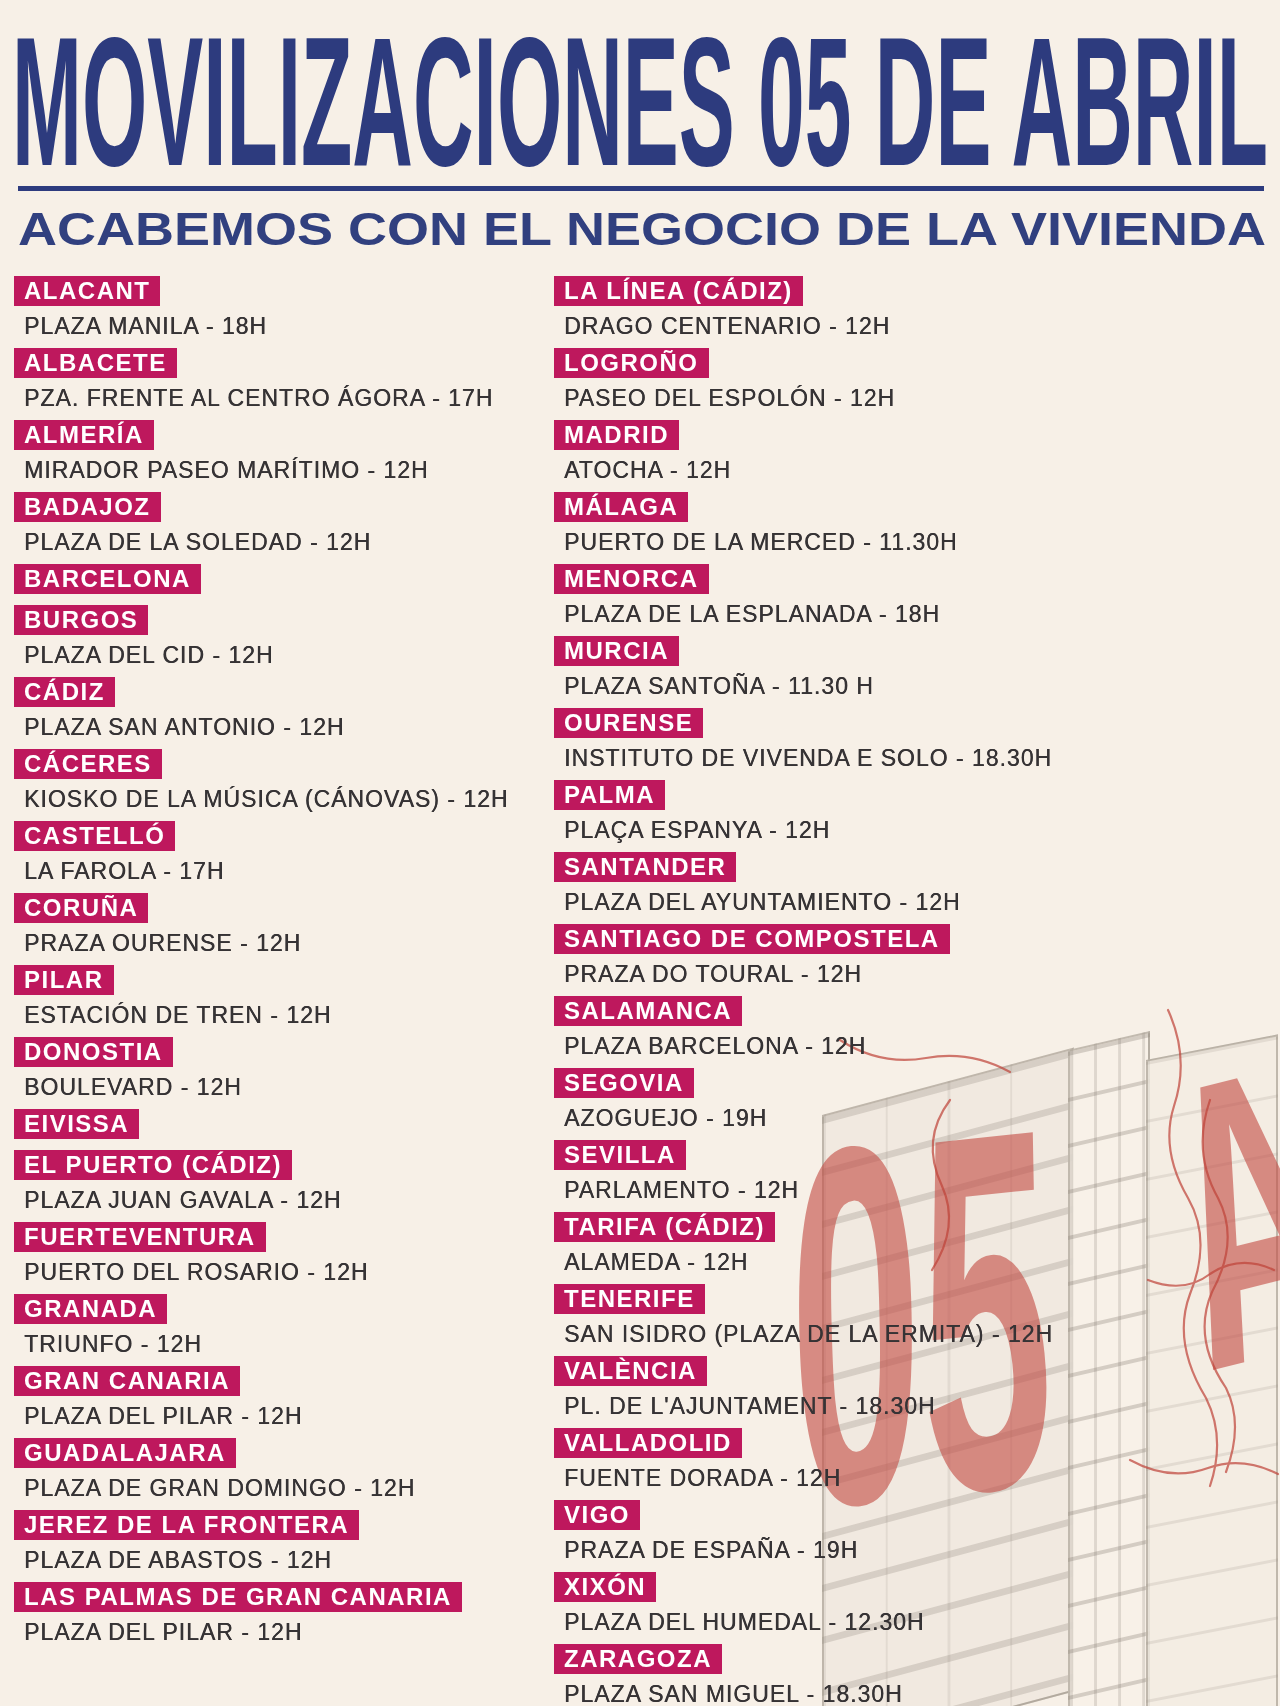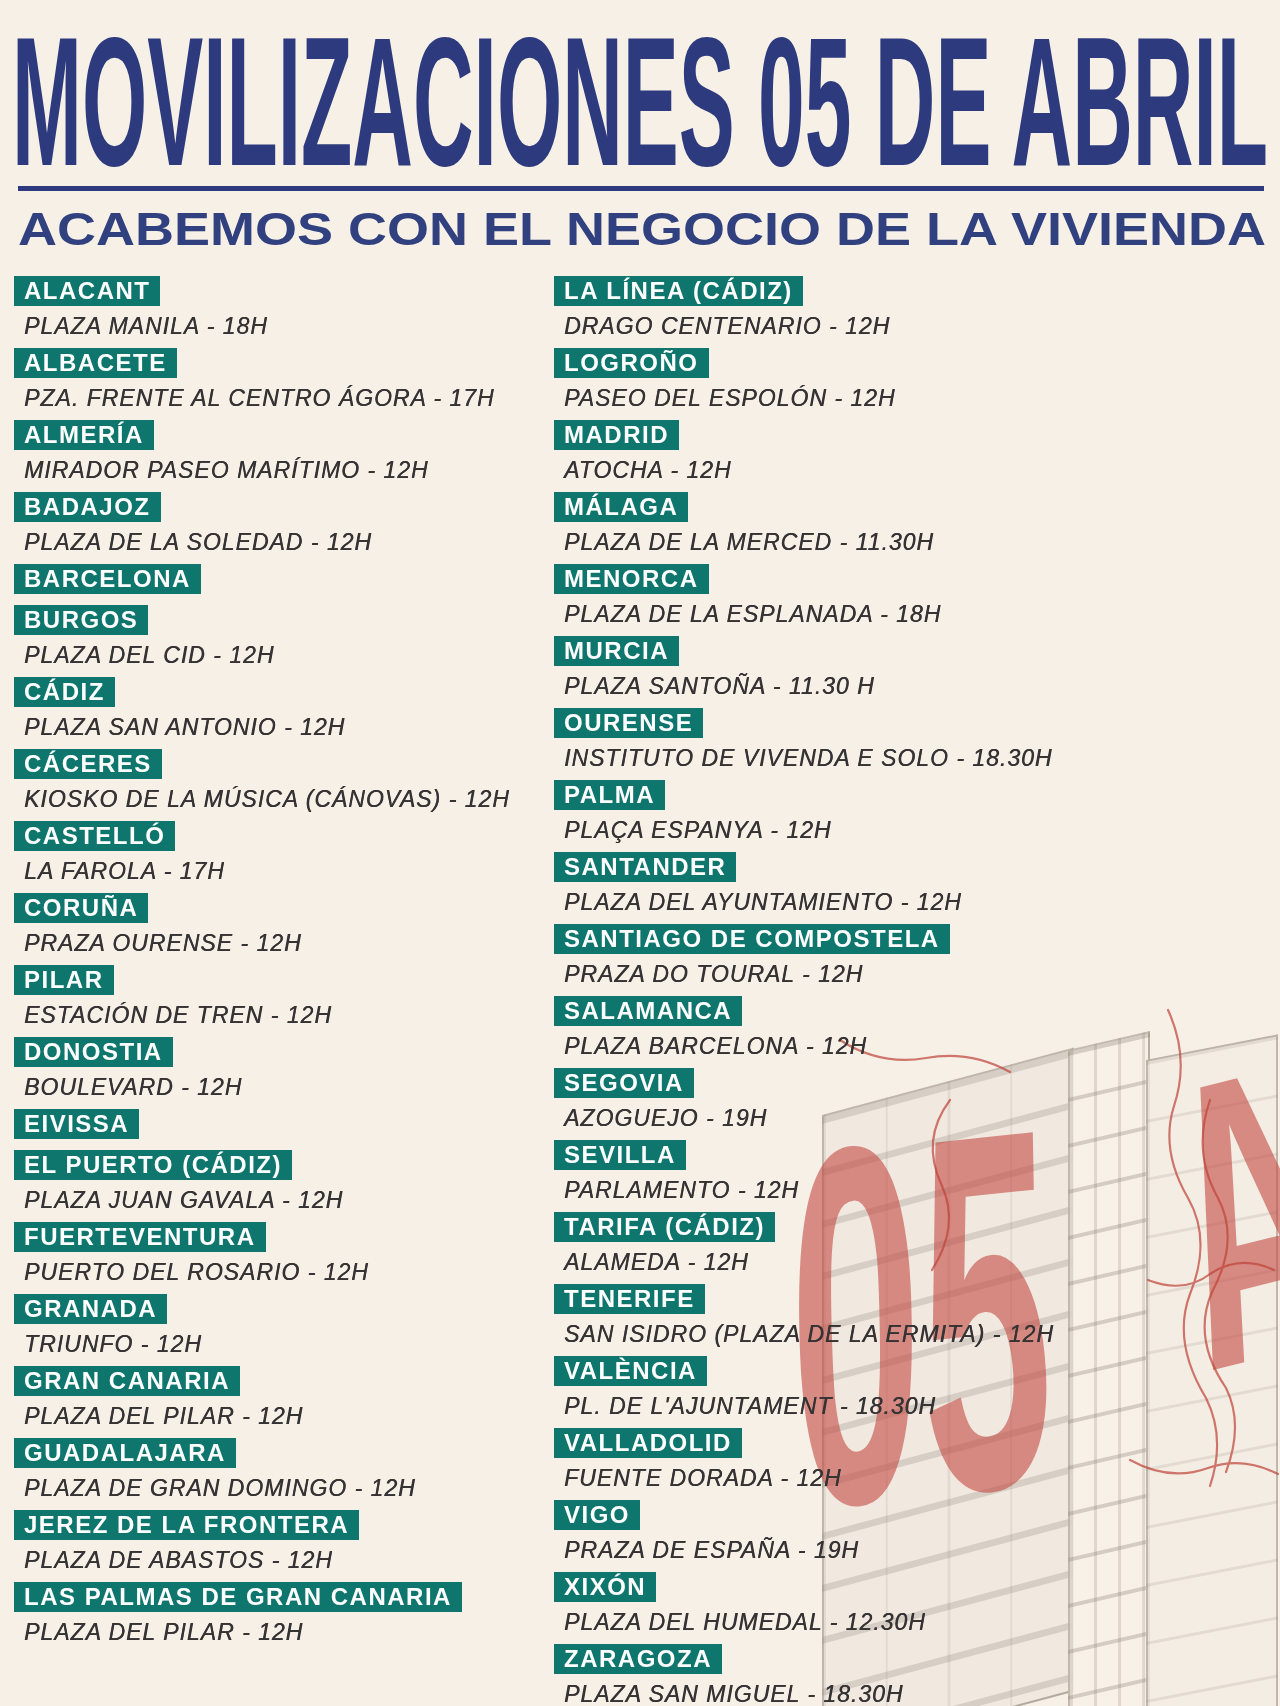--- a/index.html
+++ b/index.html
@@ -14,27 +14,27 @@
   .rule{position:absolute;left:18px;top:186px;width:1246px;height:5px;background:#2d3b7e;}
   .subtitle-svg{position:absolute;left:18px;top:200px;display:block;}
   .subtitle-svg text{fill:#31407f;font-family:"Liberation Sans",sans-serif;font-weight:600;}
   
   .columns{position:absolute;left:14px;top:276px;right:0;display:flex;z-index:2;}
   .col-left{width:540px;flex:none;}
   .col-right{flex:1;}
   .entry{margin:0 0 11px 0;}
   .city-badge{
     display:block;width:fit-content;
-    background:#0f766e;color:#ffffff;
+    background:#be185d;color:#ffffff;
     font-weight:700;font-size:24px;line-height:30px;
     letter-spacing:1.5px;padding:0 10px;
   }
   .city-location{
     margin:9px 0 0 10px;
-    color:#363335;font-style:italic;font-size:23px;line-height:22px;
+    color:#363335;font-size:23px;line-height:22px;
     letter-spacing:1px;white-space:nowrap;
     text-shadow:0.4px 0 0 currentColor;
   }
   
   .illustration{position:absolute;left:0;top:0;width:1280px;height:1706px;z-index:1;pointer-events:none;}
   .bldg-face{position:absolute;border:2px solid rgba(150,140,128,.55);}
   .bldg-front{
     left:822px;top:1115px;width:248px;height:640px;
     transform:skewY(-15deg);transform-origin:left top;
     background:
@@ -207,21 +207,21 @@
     <div class="city-location">PASEO DEL ESPOLÓN - 12H</div>
   </div>
 
   <div class="entry">
     <div class="city-badge">MADRID</div>
     <div class="city-location">ATOCHA - 12H</div>
   </div>
 
   <div class="entry">
     <div class="city-badge">MÁLAGA</div>
-    <div class="city-location">PLAZA DE LA MERCED - 11.30H</div>
+    <div class="city-location">PUERTO DE LA MERCED - 11.30H</div>
   </div>
 
   <div class="entry">
     <div class="city-badge">MENORCA</div>
     <div class="city-location">PLAZA DE LA ESPLANADA - 18H</div>
   </div>
 
   <div class="entry">
     <div class="city-badge">MURCIA</div>
     <div class="city-location">PLAZA SANTOÑA - 11.30 H</div>

